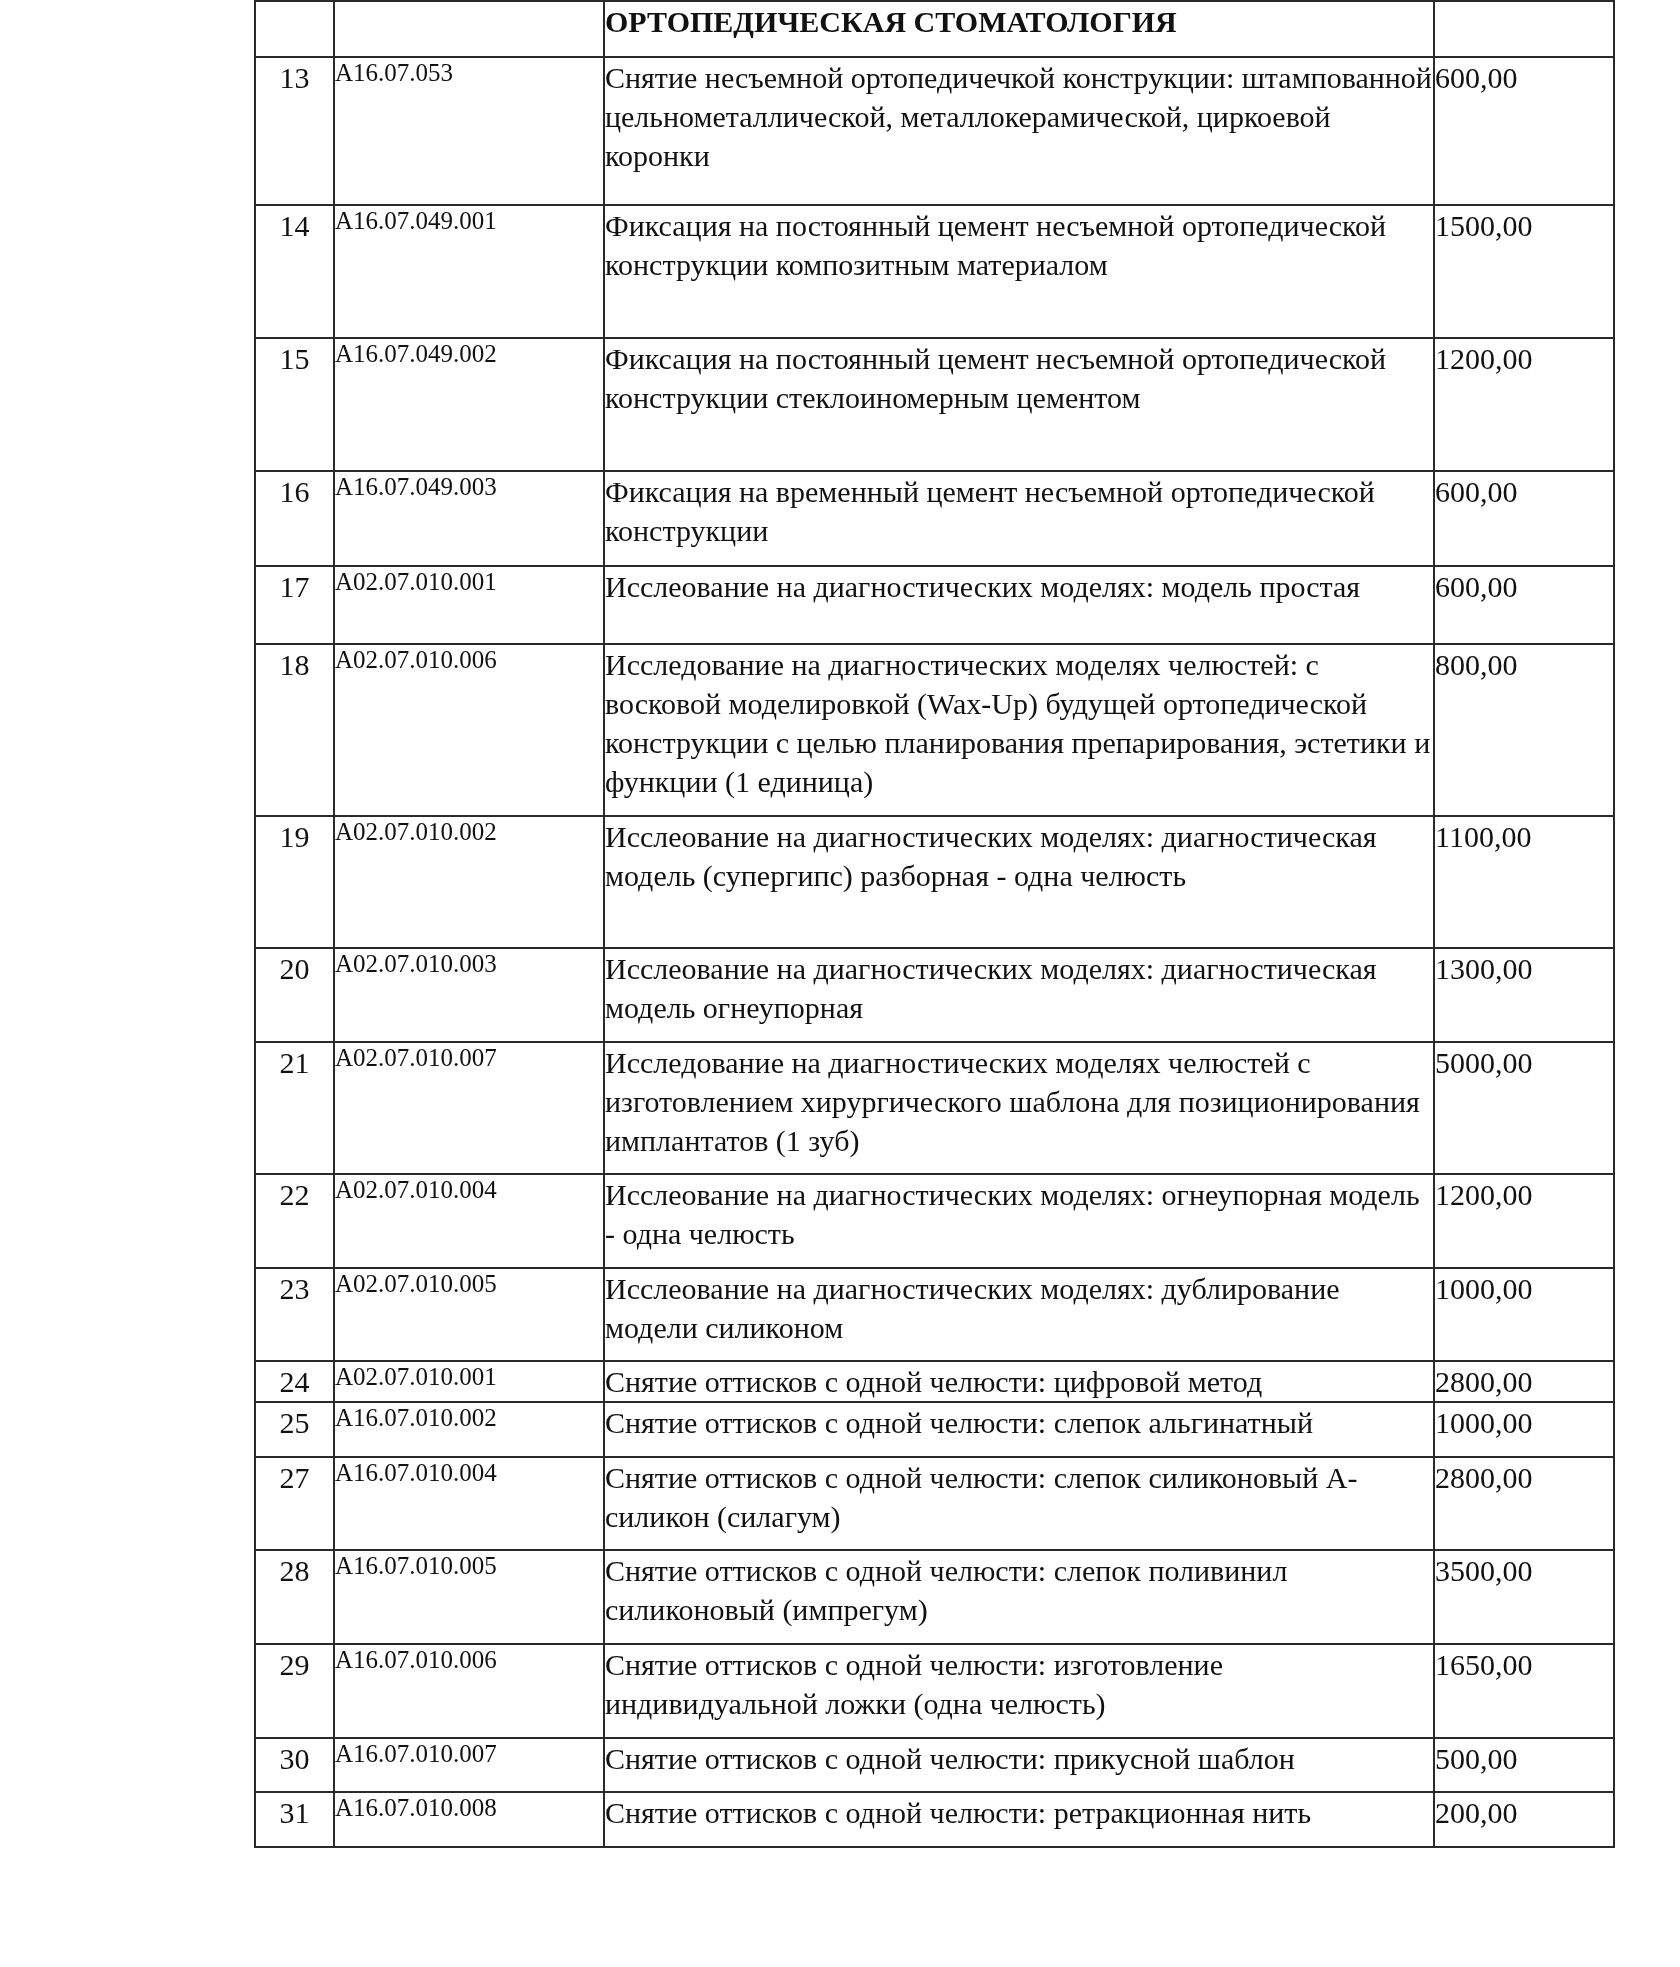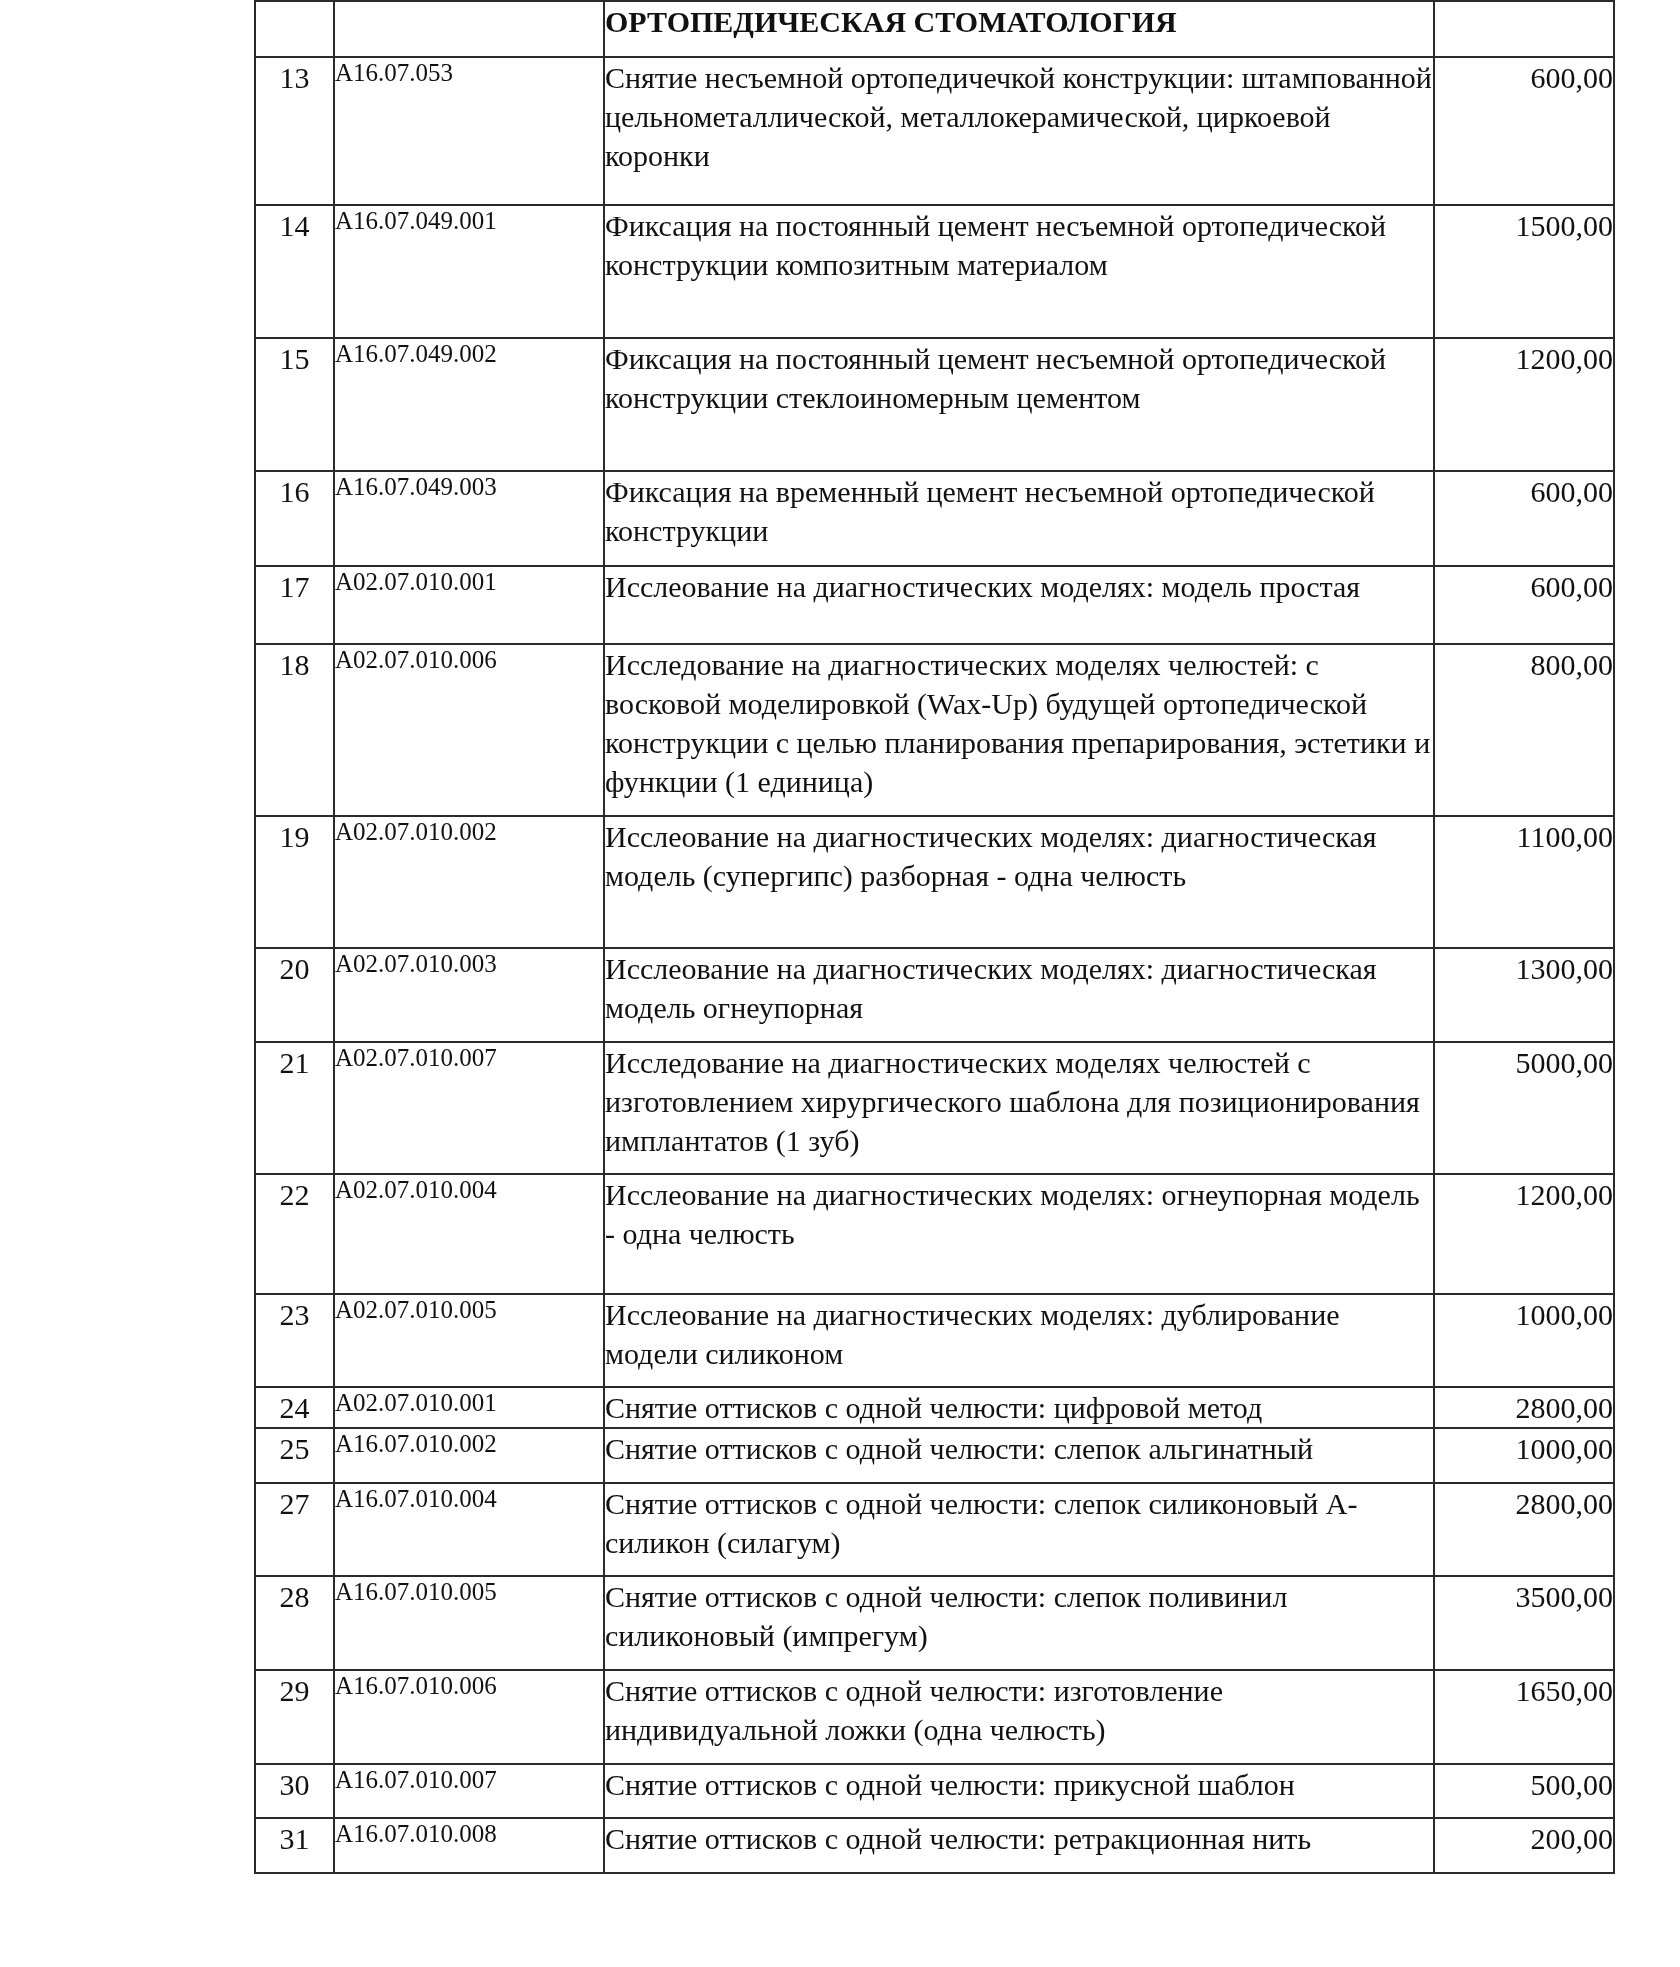--- a/index.html
+++ b/index.html
@@ -6,21 +6,21 @@
   body { width: 1680px; height: 1967px; position: relative; overflow: hidden;
          font-family: "Liberation Serif", "DejaVu Serif", serif; color: #111111; }
   table.price { position: absolute; left: 254px; top: 0; width: 1359px;
                 border-collapse: collapse; table-layout: fixed; }
   table.price td { border: 2px solid #2a2a2a; vertical-align: top; padding: 0; }
   col.c-num { width: 79px; } col.c-code { width: 270px; }
   col.c-name { width: 830px; } col.c-price { width: 180px; }
   td.num { text-align: center; font-size: 30px; line-height: 39px; padding-top: 8px; }
   td.code { font-size: 25px; line-height: 30px; padding: 10px 0 0 8px; }
   td.name { font-size: 30px; line-height: 39px; padding: 8px 6px 2px 8px; }
-  td.price-cell { text-align: right; font-size: 30px; line-height: 39px; padding-top: 8px; }
+  td.price-cell { text-align: left; font-size: 30px; line-height: 39px; padding-top: 8px; }
   td.section { font-weight: bold; font-size: 30px; line-height: 39px; padding: 8px 6px 6px 8px; }
 </style>
 </head>
 <body>
 
 <table class="price">
   <colgroup>
       <col class="c-num">
       <col class="c-code">
       <col class="c-name">
@@ -80,21 +80,21 @@
         <td class="code">A02.07.010.003</td>
         <td class="name">Исслеование на диагностических моделях: диагностическая модель огнеупорная</td>
         <td class="price-cell">1300,00</td>
       </tr>
       <tr style="height: 132px; padding-left: 28px;">
         <td class="num">21</td>
         <td class="code">A02.07.010.007</td>
         <td class="name">Исследование на диагностических моделях челюстей с изготовлением хирургического шаблона для позиционирования имплантатов (1 зуб)</td>
         <td class="price-cell">5000,00</td>
       </tr>
-      <tr style="height: 120px;">
+      <tr style="height: 94px;">
         <td class="num">22</td>
         <td class="code">A02.07.010.004</td>
         <td class="name">Исслеование на диагностических моделях: огнеупорная модель - одна челюсть</td>
         <td class="price-cell">1200,00</td>
       </tr>
       <tr style="height: 93px;">
         <td class="num">23</td>
         <td class="code">A02.07.010.005</td>
         <td class="name">Исслеование на диагностических моделях: дублирование модели силиконом</td>
         <td class="price-cell">1000,00</td>

